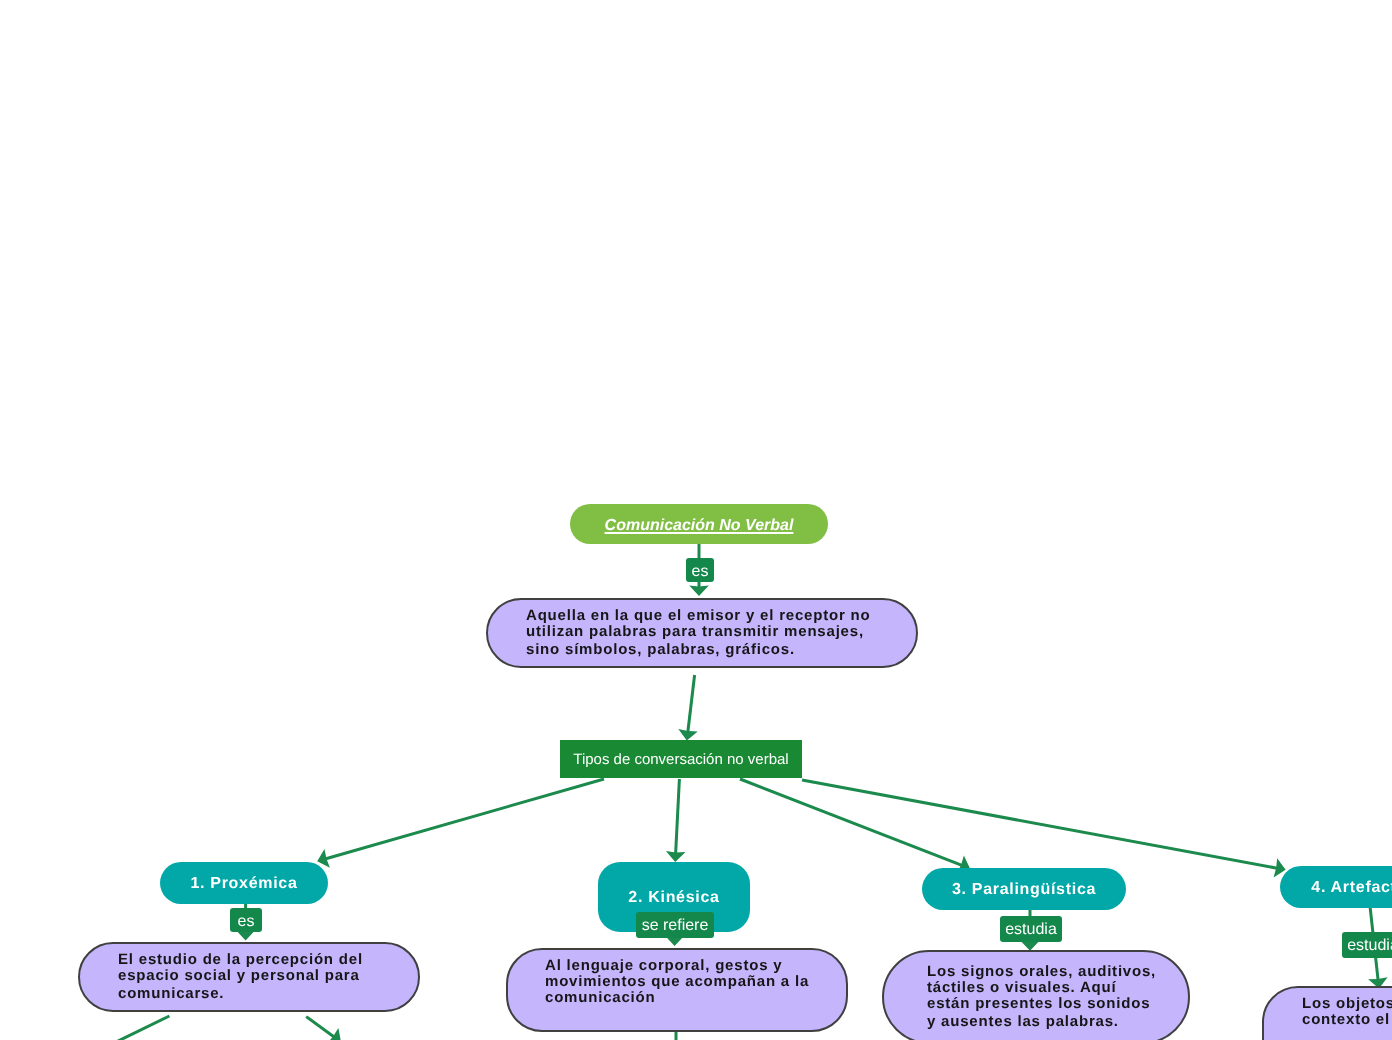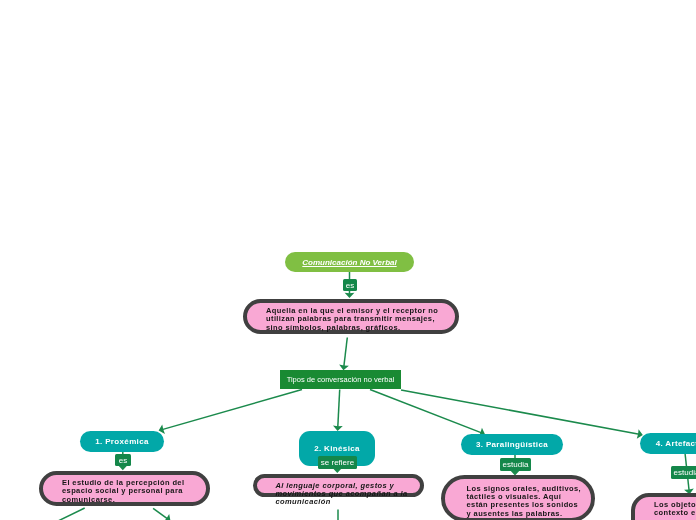--- a/index.html
+++ b/index.html
@@ -9,21 +9,21 @@
   svg.links{position:absolute;left:0;top:0;width:696px;height:520px;pointer-events:none;overflow:visible;}
   .node{position:absolute;box-sizing:border-box;white-space:nowrap;}
 
   .root-pill{background:#80bf43;border-radius:10px;color:#ffffff;font-weight:bold;font-style:italic;
              text-decoration:underline;display:flex;align-items:center;justify-content:center;
              font-size:8px;letter-spacing:0px;}
   .teal-pill{background:#02a8a8;border-radius:11px;color:#ffffff;font-weight:bold;
              display:flex;align-items:center;justify-content:center;font-size:8px;letter-spacing:0.35px;}
   .types-rect{background:#198a33;color:#ffffff;display:flex;align-items:center;justify-content:center;
               font-size:7.5px;letter-spacing:0px;font-weight:normal;}
-  .desc{background:#f9a8d4;border:4px solid #404040;color:#161616;font-weight:bold;box-sizing:border-box;
+  .desc{background:#c4b5fd;border:1px solid #404040;color:#161616;font-weight:bold;box-sizing:border-box;
         font-size:7.5px;letter-spacing:0.4px;line-height:8.3px;white-space:pre;}
 
   .badge{position:absolute;background:#14874a;color:#ffffff;display:flex;align-items:center;justify-content:center;
          font-size:8px;border-radius:1.5px;letter-spacing:0px;z-index:4;white-space:nowrap;}
 </style>
 </head>
 <body>
 
 <div id="stage">
 
@@ -67,21 +67,21 @@
   <div class="node types-rect" style="left:280px;top:370px;width:121px;height:19px;text-align:center;">Tipos de conversación no verbal</div>
 
   <div class="node teal-pill" style="left:80px;top:431px;width:84px;height:21px;">1. Proxémica</div>
   <div class="badge" style="left:115px;top:454px;width:16px;height:12px;">es</div>
   <div class="node desc" style="left:39px;top:471px;width:171px;height:35px;border-radius:18px;padding:4px 19px 0 19px;">El estudio de la percepción del
 espacio social y personal para
 comunicarse.</div>
 
   <div class="node teal-pill" style="left:299px;top:431px;width:76px;height:35px;">2. Kinésica</div>
   <div class="badge" style="left:318px;top:456px;width:39px;height:13px;">se refiere</div>
-  <div class="node desc" style="left:252.5px;top:473.5px;width:171px;height:23px;border-radius:18px;padding:4px 19px 4px 19px;font-style:italic;">Al lenguaje corporal, gestos y
+  <div class="node desc" style="left:252.5px;top:473.5px;width:171px;height:42px;border-radius:18px;padding:4px 19px 4px 19px;">Al lenguaje corporal, gestos y
 movimientos que acompañan a la
 comunicación</div>
 
   <div class="node teal-pill" style="left:461px;top:434px;width:102px;height:21px;text-align:right;">3. Paralingüística</div>
   <div class="badge" style="left:500px;top:458px;width:31px;height:13px;">estudia</div>
   <div class="node desc" style="left:440.5px;top:475.3px;width:154px;height:47px;border-radius:24px;padding:5.4px 20px 0 22px;">Los signos orales, auditivos,
 táctiles o visuales. Aquí
 están presentes los sonidos
 y ausentes las palabras.</div>
 

